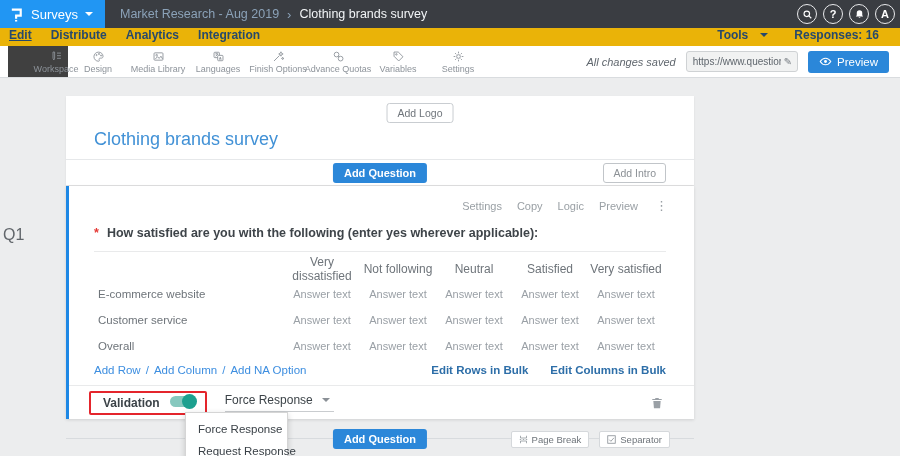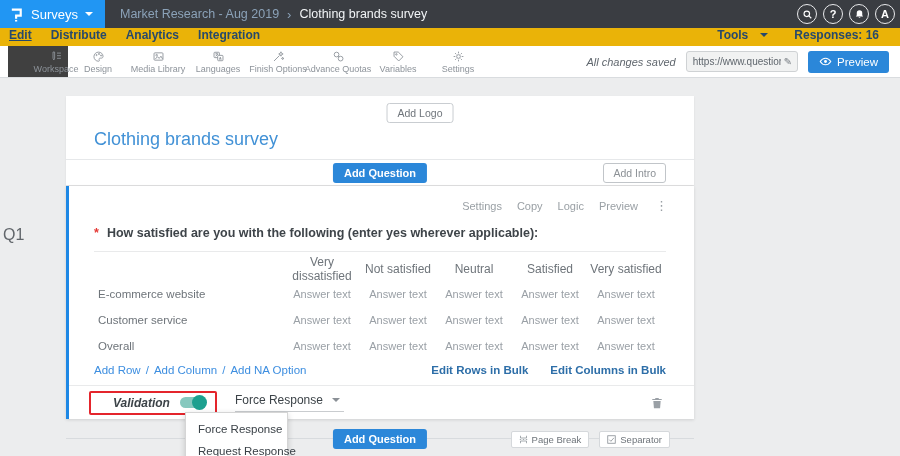--- a/index.html
+++ b/index.html
@@ -65,21 +65,21 @@
   .m-row { display: grid; grid-template-columns: 190px repeat(5, 76px); height: 26px; align-items: center; }
   .m-head { font-size: 12px; color: #6e747a; text-align: center; }
   .m-rowlbl { font-size: 11.5px; color: #6e747a; padding-left: 4px; }
   .m-cell { font-size: 11px; color: #9aa0a6; text-align: center; cursor: text; }
   .links-row { margin: 5px 28px 0 25px; display: flex; align-items: center; font-size: 11.5px; gap: 24px; }
   .links-left { display: flex; gap: 5px; color: #3d8ee0; }
   .links-left span { cursor: pointer; }
   .links-right { margin-left: auto; display: flex; gap: 22px; color: #2d6ea8; font-weight: bold; }
   .links-right span { cursor: pointer; }
   .validation-row { margin-top: auto; border-top: 1px solid #e9eaeb; height: 34px; display: flex; align-items: center; padding: 0 30px 0 20px; }
-  .validation-box { display: flex; align-items: center; gap: 10px; border: 2px solid #e4252c; border-radius: 2px; padding: 3px 9px 3px 22px; font-style: italic; }
+  .validation-box { display: flex; gap: 10px; border: 2px solid #e4252c; border-radius: 2px; padding: 3px 9px 3px 12px; }
   .validation-lbl { font-size: 12px; font-weight: bold; color: #3c4348; }
   .toggle { position: relative; width: 26px; height: 11px; background: #86c8be; border-radius: 6px; cursor: pointer; }
   .toggle .knob { position: absolute; right: -1px; top: -2px; width: 15px; height: 15px; background: #1ca08f; border-radius: 50%; }
   .force-resp { margin-left: 18px; display: flex; align-items: center; gap: 9px; font-size: 12px; color: #3c4348; border-bottom: 1px solid #c9cccf; padding: 0 4px 4px 0; cursor: pointer; }
   .force-resp .caret-down { border-top-color: #8a9096; border-left-width: 4px; border-right-width: 4px; }
   .trash-btn { margin-left: auto; cursor: pointer; display: flex; }
 
   .dropdown-menu { position: absolute; left: 185px; top: 334px; width: 103px; background: #fff; border: 1px solid #d5d5d5; box-shadow: 0 2px 6px rgba(0,0,0,.18); padding: 5px 0; z-index: 30; }
   .dropdown-item { font-size: 11.5px; color: #3a4147; padding: 5px 12px; cursor: pointer; white-space: nowrap; }
 
@@ -245,21 +245,21 @@
         </div>
         <div class="q-text-row">
           <span class="req-star">*</span>
           <span>How satisfied are you with the following (enter yes wherever applicable):</span>
         </div>
 
         <div class="matrix">
           <div class="m-row">
             <span></span>
             <span class="m-head">Very dissatisfied</span>
-            <span class="m-head">Not satisfied</span>
+            <span class="m-head">Not following</span>
             <span class="m-head">Neutral</span>
             <span class="m-head">Satisfied</span>
             <span class="m-head">Very satisfied</span>
           </div>
           <div class="m-row">
             <span class="m-rowlbl">E-commerce website</span>
             <span class="m-cell">Answer text</span>
             <span class="m-cell">Answer text</span>
             <span class="m-cell">Answer text</span>
             <span class="m-cell">Answer text</span>

